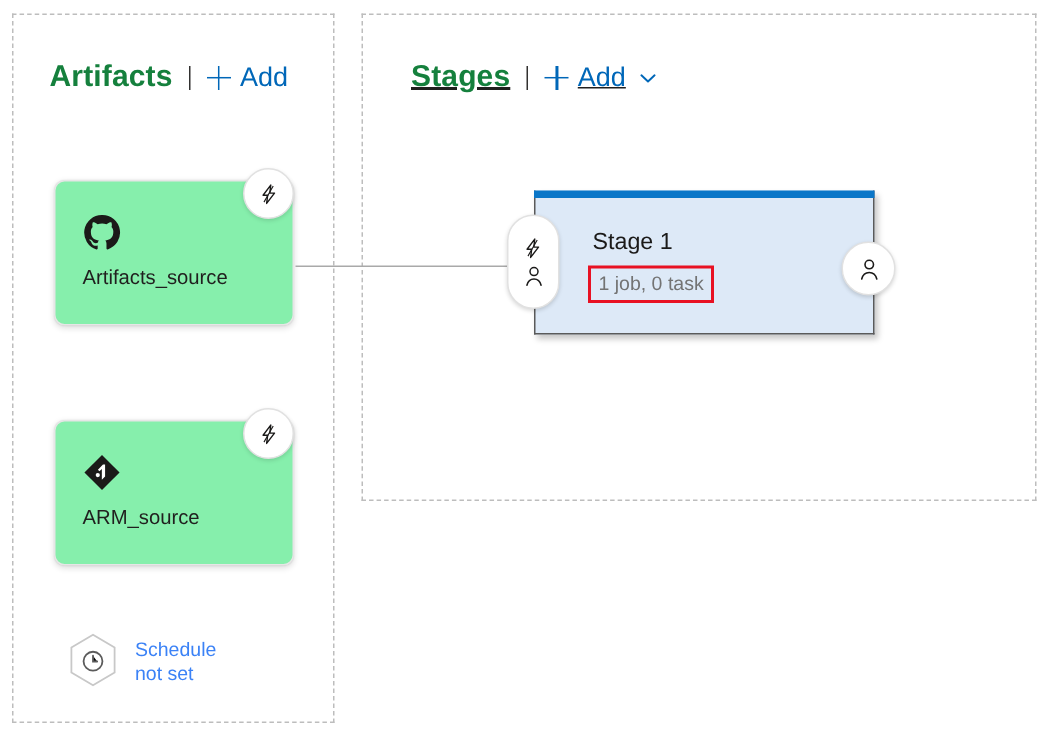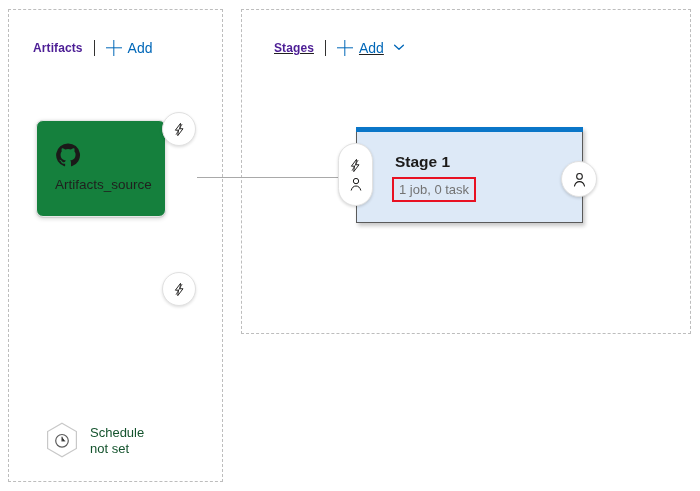--- a/index.html
+++ b/index.html
@@ -42,37 +42,37 @@
   }
 
   
   .panel-header {
     position: absolute;
     display: flex;
     align-items: center;
     white-space: nowrap;
   }
   .panel-header .title {
-    font-size: 12px;
+    font-size: 20px;
     font-weight: 600;
-    color: #4c1d95;
+    color: #15803d;
     letter-spacing: .1px;
   }
   .panel-header .divider {
     display: inline-block;
     width: 1px;
     height: 16px;
     background: #323130;
     margin: 0 11px;
   }
   .add-btn {
     display: flex;
-    align-items: flex-start;
+    align-items: center;
     color: #0067b8;
-    font-size: 14px;
+    font-size: 18px;
     cursor: pointer;
   }
   .plus-icon {
     position: relative;
     width: 16px;
     height: 16px;
     margin-right: 6px;
     flex: none;
   }
   .plus-icon::before,
@@ -97,23 +97,23 @@
     display: inline-block;
   }
   .chev-icon svg { display:block; }
 
   .hdr-artifacts { left: 33px; top: 40px; }
   .hdr-stages    { left: 274px; top: 40px; text-decoration: underline; }
 
   
   .artifact-card {
     position: absolute;
-    width: 130px;
+    width: 160px;
     height: 97px;
-    background: #15803d;
+    background: #86efac;
     border: 1px solid #e6e6e6;
     border-radius: 7px;
     box-shadow: 0 1.6px 4px rgba(0,0,0,.14), 0 .3px 1px rgba(0,0,0,.10);
     box-sizing: border-box;
     cursor: pointer;
   }
   .artifact-card-1 { left: 36px; top: 120px; }
   .artifact-card-2 { left: 36px; top: 280px; }
 
   .artifact-icon {
@@ -165,21 +165,21 @@
   .hex-icon {
     width: 36px;
     height: 40px;
     flex: none;
   }
   .hex-icon svg { display: block; }
   .schedule-text {
     margin-left: 10px;
     font-size: 13px;
     line-height: 16px;
-    color: #14532d;
+    color: #3b82f6;
   }
   .schedule-text div { white-space: nowrap; }
 
   
   .connector {
     position: absolute;
     left: 197px;
     top: 177px;
     width: 152px;
     height: 1px;
@@ -206,21 +206,21 @@
     top: 127px;
     width: 227px;
     height: 5px;
     background: #0a76c8;
   }
   .stage-title {
     position: absolute;
     left: 38px;
     top: 26px;
     font-size: 15.5px;
-    font-weight: 700;
+    font-weight: 400;
     color: #1b1a19;
     white-space: nowrap;
   }
   .stage-sub-wrap {
     position: absolute;
     left: 35px;
     top: 50px;
     border: 2px solid #e81123;
     padding: 1px 5px 2px 5px;
     box-sizing: border-box;
@@ -300,20 +300,30 @@
   </div>
   <div class="trigger-badge badge-art-1">
     <span>
       <svg width="15" height="15" viewBox="0 0 24 24" aria-hidden="true">
         <path fill="none" stroke="#1b1a19" stroke-width="1.5" stroke-linejoin="round" d="M13.6 2.2 5.4 13.1h4.9l-1.1 8.7 8.4-11h-5z"></path>
         <path stroke="#1b1a19" stroke-width="1.2" d="M16.2 3.2 6.4 20.4"></path>
       </svg>
     </span>
   </div>
 
+  <div class="artifact-card artifact-card-2">
+    <span class="artifact-icon">
+      <svg width="26" height="26" viewBox="0 0 24 24" aria-hidden="true">
+        <path fill="#1b1a19" d="M12 1.2 22.8 12 12 22.8 1.2 12z"></path>
+        <path fill="#ffffff" d="M13.9 7.1v7.4l-2 1.9V9.9l-1.5 1.4-.9-1 3.1-3.2z"></path>
+        <circle fill="#ffffff" cx="9.4" cy="13.6" r="1.3"></circle>
+      </svg>
+    </span>
+    <span class="artifact-label">ARM_source</span>
+  </div>
   <div class="trigger-badge badge-art-2">
     <span>
       <svg width="15" height="15" viewBox="0 0 24 24" aria-hidden="true">
         <path fill="none" stroke="#1b1a19" stroke-width="1.5" stroke-linejoin="round" d="M13.6 2.2 5.4 13.1h4.9l-1.1 8.7 8.4-11h-5z"></path>
         <path stroke="#1b1a19" stroke-width="1.2" d="M16.2 3.2 6.4 20.4"></path>
       </svg>
     </span>
   </div>
 
   <div class="schedule">

